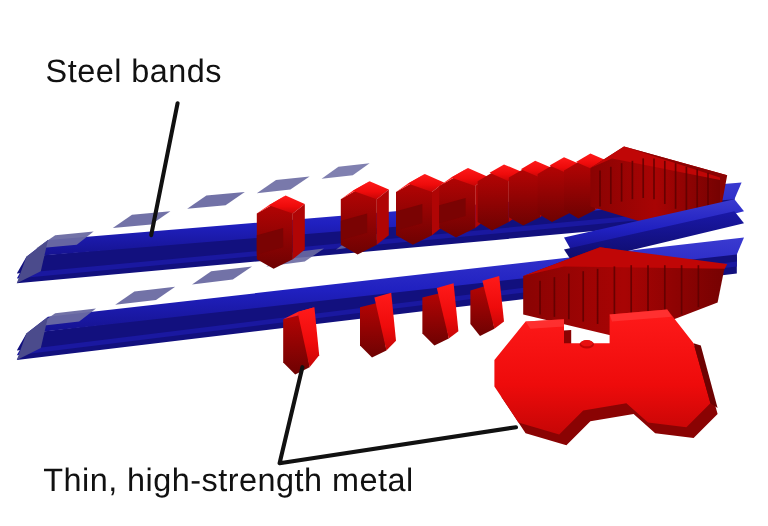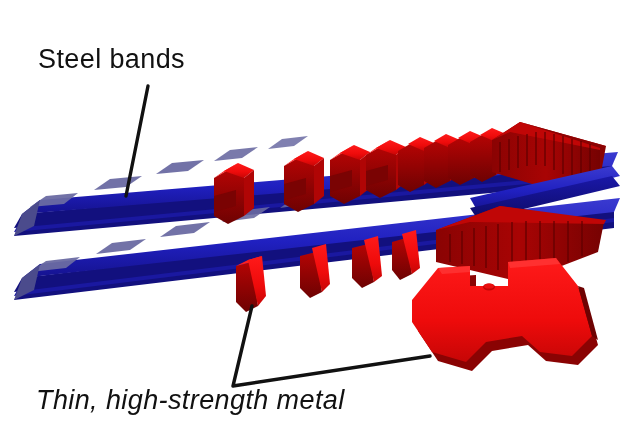--- a/index.html
+++ b/index.html
@@ -1,21 +1,21 @@
 <!DOCTYPE html>
 <html><head>
 <meta charset="utf-8">
 <style>
   html,body{margin:0;padding:0;background:#ffffff;}
   #stage{position:relative;width:640px;height:438px;background:#ffffff;overflow:hidden;
          font-family:"Liberation Sans", sans-serif;padding-left:12px;}
   #stage svg{position:absolute;left:0;top:0;}
   .lbl{position:absolute;color:#111111;font-size:27px;letter-spacing:0.4px;white-space:nowrap;}
   #label-steel-bands{left:38px;top:44px;}
-  #label-thin-metal{left:36px;top:385px;font-style:italic;}
+  #label-thin-metal{left:36px;top:385px;}
 </style>
 </head>
 <body>
 
 <div id="stage">
 
   <svg width="640" height="438" viewBox="0 0 640 438">
     <defs>
       <linearGradient id="gBandTop" x1="0" y1="0" x2="0" y2="1">
         <stop offset="0%" stop-color="#3A3AD0"></stop>

